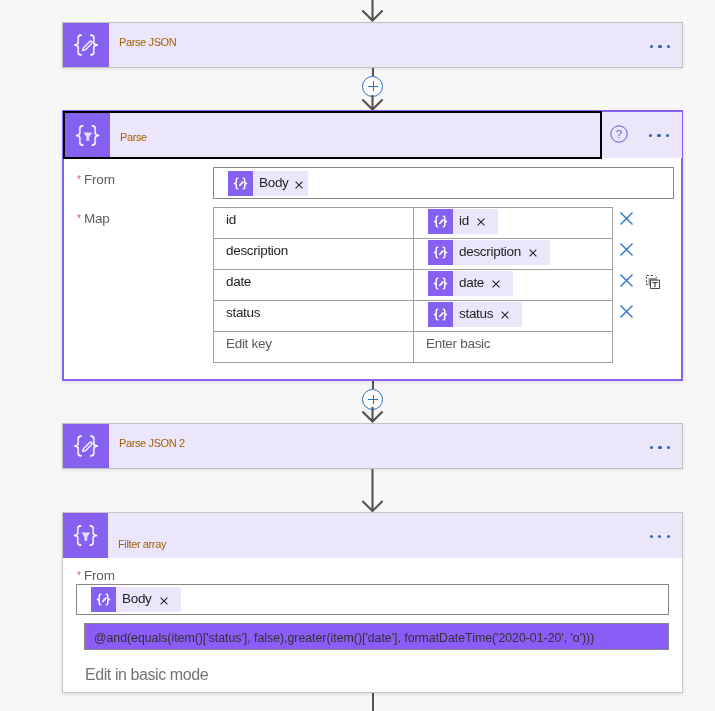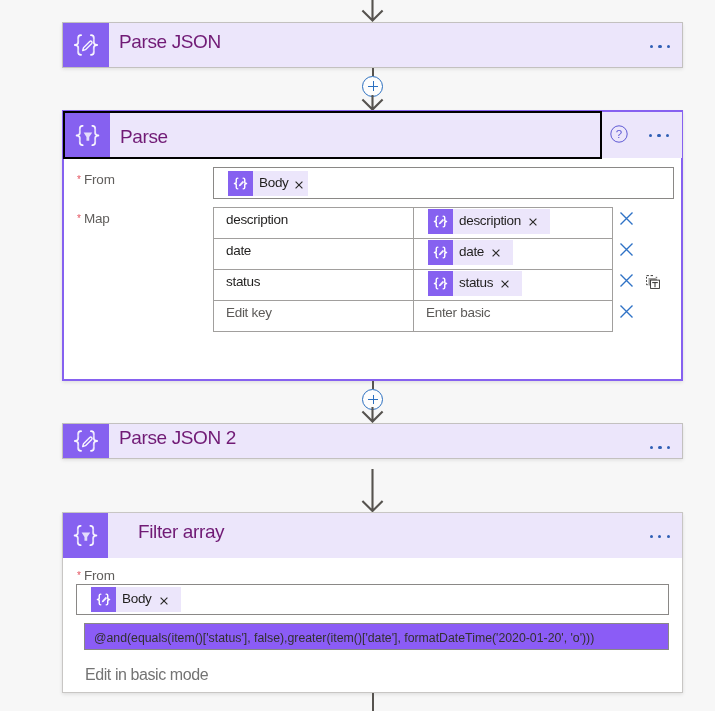--- a/index.html
+++ b/index.html
@@ -17,21 +17,21 @@
              background:#fdfdfd;border:1.2px solid #2b6fc0;box-sizing:border-box;}
   .plus-node:before,.plus-node:after{content:"";position:absolute;background:#2b6fc0;}
   .plus-node:before{left:5px;top:9.4px;width:10px;height:1.1px;}
   .plus-node:after{top:4.9px;left:9.7px;height:9.6px;width:1.1px;}
 
   
   .card{position:absolute;box-sizing:border-box;background:#ece6fb;
         border:1px solid #c3c1bf;display:flex;align-items:stretch;
         box-shadow:0 1.6px 3.6px rgba(0,0,0,.09), 0 0.3px 0.9px rgba(0,0,0,.08);}
   .icon-box{background:#8661f0;display:flex;align-items:center;justify-content:center;}
-  .card-title{font-size:19px;color:#701a75;display:flex;align-items:center;
+  .card-title{font-size:11px;color:#a16207;display:flex;align-items:center;
               padding:1px 0 8px 10px;letter-spacing:-0.38px;}
   .ellipsis{position:absolute;display:flex;gap:5.3px;align-items:center;}
   .ellipsis i{width:3.2px;height:3.2px;border-radius:50%;background:#2f5fb5;display:block;}
 
   
   .panel{position:absolute;box-sizing:border-box;background:#fff;border:1px solid #c8c6c4;
          box-shadow:0 1.6px 3.6px rgba(0,0,0,.10), 0 0.3px 0.9px rgba(0,0,0,.09);}
   .panel.sel{border:2px solid #8661f0;}
   .panelhead{position:absolute;background:#ece6fb;}
 
@@ -159,20 +159,37 @@
   </div>
 
   <div id="maptable-host">
       <table class="maptable" style="left: 213px; top: 207px; width: 399px;">
         <colgroup>
           <col style="width:200px">
           <col style="width:199px">
         </colgroup>
         <tbody>
           <tr>
+            <td>id</td>
+            <td style="padding: 0px 0px 4px 14px;"><span class="token">
+                <span class="token-ico">
+                  <svg width="25" height="25" viewBox="0 0 24 24">
+                    <use href="#braces" fill="none" stroke="#fff" stroke-width="1.4" stroke-linecap="round" stroke-linejoin="round"></use>
+                    <path d="M13.78 9.95 a0.88 0.88 0 0 1 1.24 1.24 l-3.1 3.1 -1.62 .42 .42-1.62 z" fill="#fff" fill-opacity="0.93"></path>
+                  </svg>
+                </span>
+                <span class="token-txt">id</span>
+                <span class="token-x">
+                  <svg width="8" height="8" viewBox="0 0 8 8">
+                    <path d="M0.6 0.6 L7.4 7.4 M7.4 0.6 L0.6 7.4" stroke="#2b2a29" stroke-width="1.15" fill="none"></path>
+                  </svg>
+                </span>
+              </span></td>
+          </tr>
+          <tr>
             <td>description</td>
             <td style="padding: 0px 0px 4px 14px;"><span class="token">
                 <span class="token-ico">
                   <svg width="25" height="25" viewBox="0 0 24 24">
                     <use href="#braces" fill="none" stroke="#fff" stroke-width="1.4" stroke-linecap="round" stroke-linejoin="round"></use>
                     <path d="M13.78 9.95 a0.88 0.88 0 0 1 1.24 1.24 l-3.1 3.1 -1.62 .42 .42-1.62 z" fill="#fff" fill-opacity="0.93"></path>
                   </svg>
                 </span>
                 <span class="token-txt">description</span>
                 <span class="token-x">
@@ -235,41 +252,41 @@
         <path d="M1.6 1.6 L14.4 14.4 M14.4 1.6 L1.6 14.4" stroke="#2f72c6" stroke-width="1.45" fill="none"></path>
       </svg>
     </div>
 
   <div class="conn-line" style="top:381px;height:8px;"></div>
   <div class="plus-node" style="left:362px;top:388.8px;"></div>
   <svg class="arrowhead" style="top:407px;height:16px;" viewBox="0 0 23 16">
     <path d="M11.5 0 L11.5 14.6 M1.4 4.6 L11.5 14.6 L21.6 4.6" fill="none" stroke="#56534f" stroke-width="2.1" stroke-linecap="butt"></path>
   </svg>
 
-  <div class="card" style="left:62px;top:423px;width:621px;height:36px;">
+  <div class="card" style="left:62px;top:423px;width:621px;height:46px;">
     <div class="icon-box" style="width:46px;flex:0 0 46px;">
       <svg width="46" height="46" viewBox="0 0 24 24">
         <use href="#braces" fill="none" stroke="url(#braceGrad)" stroke-width="0.98" stroke-linecap="round" stroke-linejoin="round"></use>
         <path d="M13.95 10.15 a0.73 0.73 0 0 1 1.03 1.03 l-3.25 3.25 -1.45 .42 .42-1.45 z" fill="none" stroke="#fff" stroke-width="0.72" stroke-opacity="0.95" stroke-linejoin="round" stroke-linecap="round"></path>
       </svg>
     </div>
     <div class="card-title">Parse JSON 2</div>
     <div class="ellipsis" style="left:587px;top:21.6px;">
       <i></i>
         <i></i>
         <i></i>
     </div>
   </div>
 
   <svg class="arrowhead" style="top:469px;height:43px;" viewBox="0 0 23 43">
     <path d="M11.5 0 L11.5 42 M1.4 32 L11.5 42 L21.6 32" fill="none" stroke="#56534f" stroke-width="2.1" stroke-linecap="butt"></path>
   </svg>
 
   <div class="panel" style="left:62px;top:512px;width:621px;height:181px;"></div>
-  <div class="panelhead" style="left:63px;top:513px;width:619px;height:45px;display:flex;align-items:center;gap:20px;">
+  <div class="panelhead" style="left:63px;top:513px;width:619px;height:45px;display:flex;align-items:flex-end;">
     <div class="icon-box" style="width:45px;flex:0 0 45px;">
       <svg width="45" height="45" viewBox="0 0 24 24">
         <use href="#braces" fill="none" stroke="url(#braceGrad)" stroke-width="0.98" stroke-linecap="round" stroke-linejoin="round"></use>
         <path d="M9.93 10.35 L14.55 10.35 L12.92 12.82 L12.92 14.84 L11.45 14.84 L11.45 12.82 Z" fill="#fff" fill-opacity="0.78"></path>
       </svg>
     </div>
     <div class="card-title">Filter array</div>
     <div class="ellipsis" style="left:586.6px;top:22px;">
       <i></i>
         <i></i>

